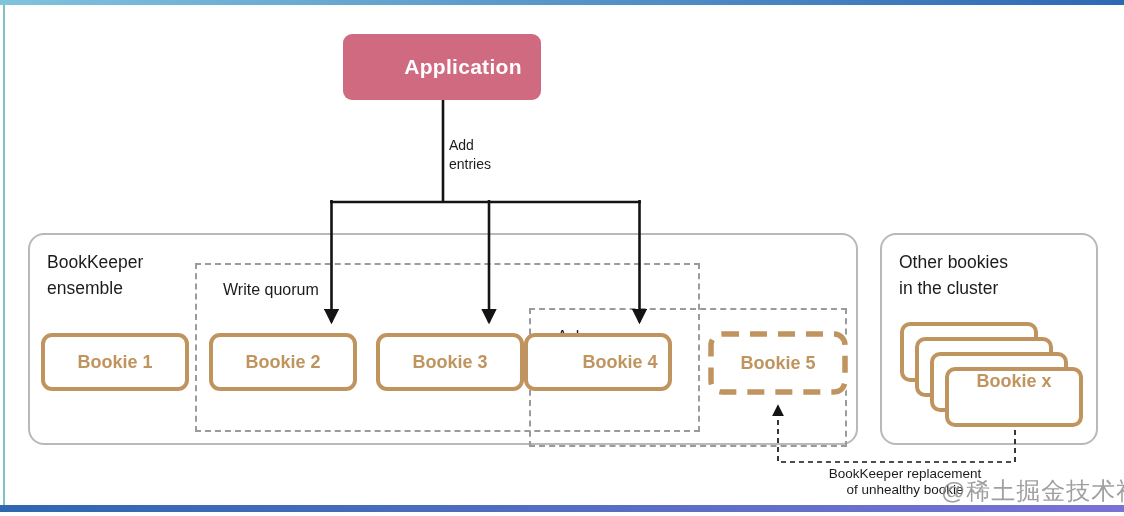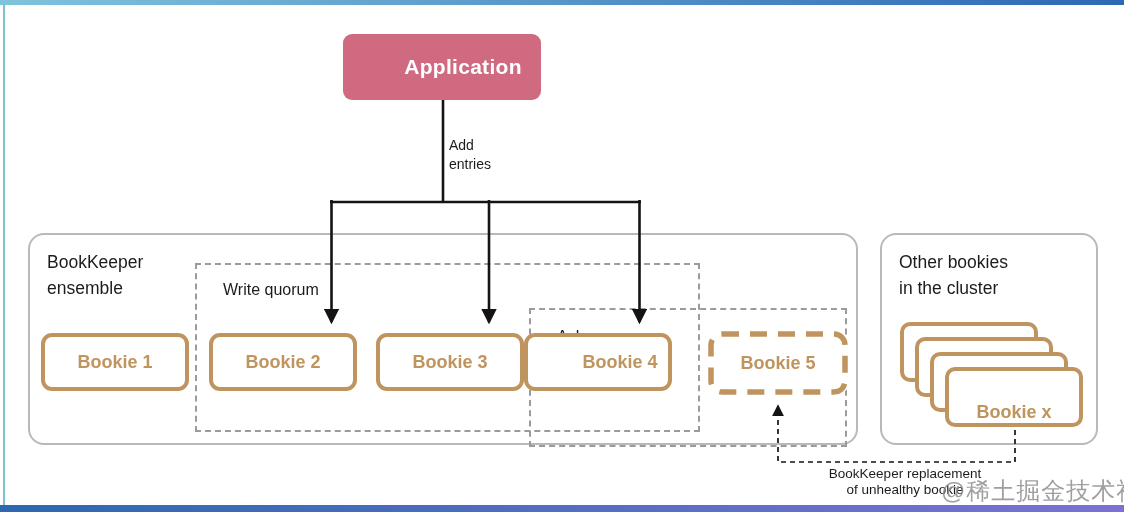--- a/index.html
+++ b/index.html
@@ -59,21 +59,21 @@
   }
   .bookie.dashed{border:none;}
   .bookie.dashed svg{position:absolute;left:0;top:0;}
   .bookie.dashed .blabel{position:relative;z-index:1;}
   
   .stack-card{
     position:absolute;width:138px;height:60px;background:#fff;
     border:4px solid var(--tan);border-radius:10px;z-index:2;
   }
   .stack-card.front{
-    display:flex;align-items:flex-end;justify-content:center;
+    display:flex;align-items:flex-start;justify-content:center;
     font-weight:bold;font-size:18px;color:var(--tan);
   }
   .replace-note{
     position:absolute;left:800px;top:466px;width:210px;text-align:center;
     font-size:13.5px;color:var(--ink);line-height:16px;z-index:4;
   }
   .replace-note span{display:block;}
   .watermark{
     position:absolute;left:941px;top:475px;font-size:24px;color:#8f8f8f;
     opacity:.85;letter-spacing:1px;white-space:nowrap;z-index:5;

